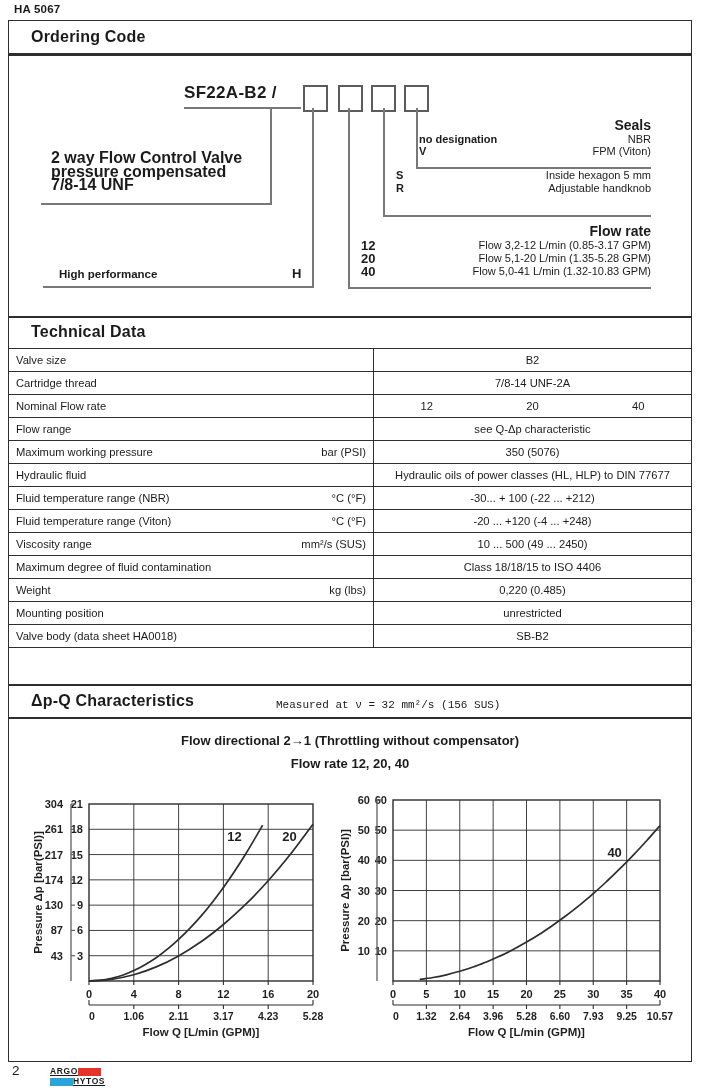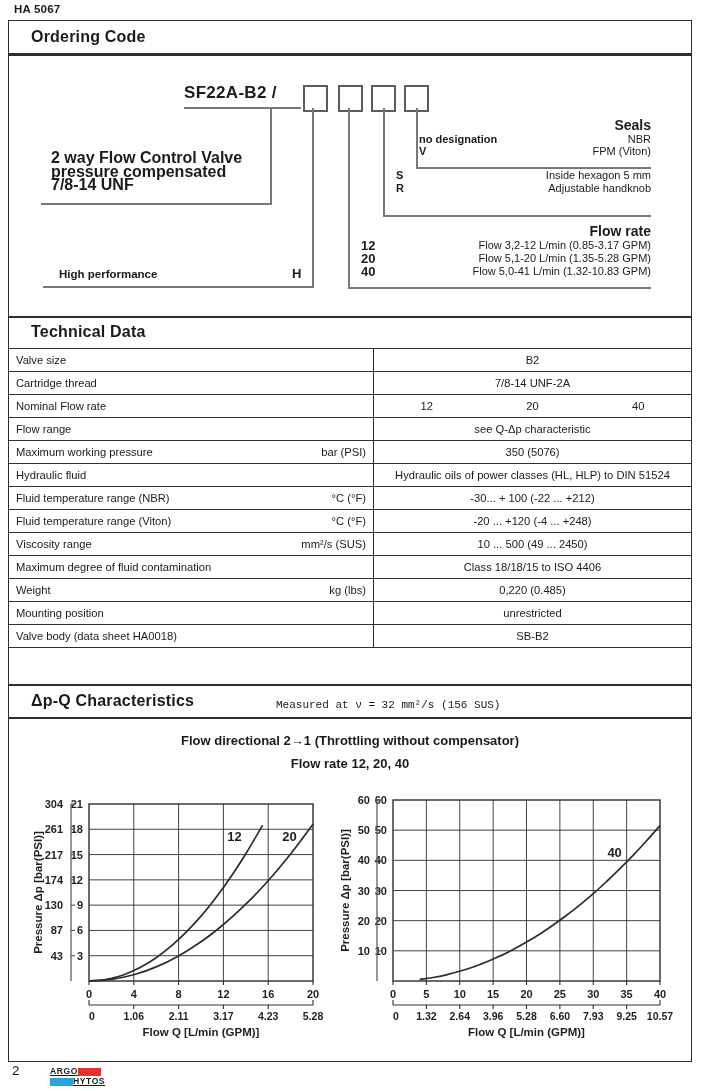--- a/index.html
+++ b/index.html
@@ -170,21 +170,21 @@
             <span>Maximum working pressure</span>
             <span>bar (PSI)</span>
           </div>
           <div class="tvalue">350 (5076)</div>
         </div>
         <div class="trow">
           <div class="tlabel">
             <span>Hydraulic fluid</span>
             <span></span>
           </div>
-          <div class="tvalue">Hydraulic oils of power classes (HL, HLP) to DIN 51524</div>
+          <div class="tvalue">Hydraulic oils of power classes (HL, HLP) to DIN 77677</div>
         </div>
         <div class="trow">
           <div class="tlabel">
             <span>Fluid temperature range (NBR)</span>
             <span>°C (°F)</span>
           </div>
           <div class="tvalue">-30... + 100 (-22 ... +212)</div>
         </div>
         <div class="trow">
           <div class="tlabel">

